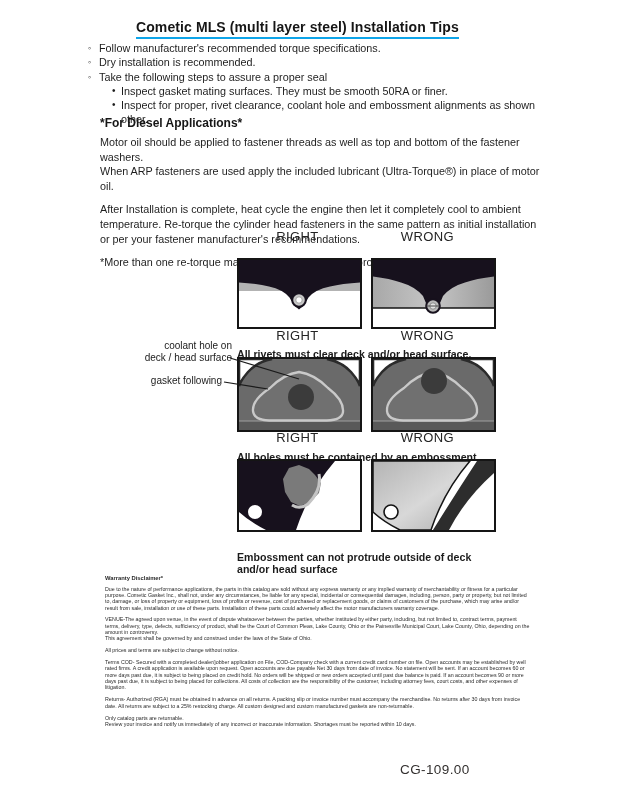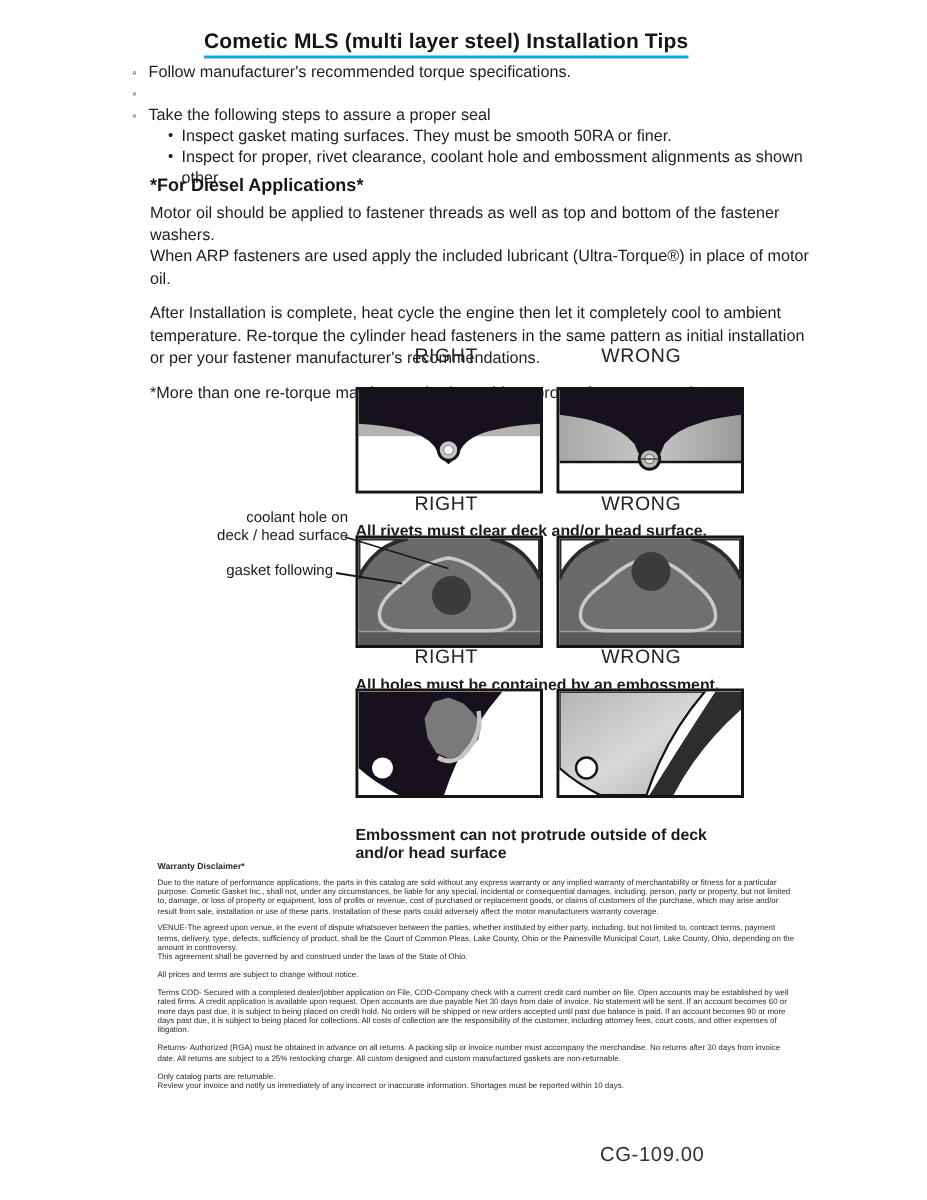--- a/index.html
+++ b/index.html
@@ -52,20 +52,21 @@
 
 <h1 class="page-title">Cometic MLS (multi layer steel) Installation Tips</h1>
 
 <div class="tips">
   <div class="li">
     <span class="marker">◦</span>
     <span>Follow manufacturer's recommended torque specifications.</span>
   </div>
   <div class="li">
     <span class="marker">◦</span>
+    <span>Dry installation is recommended.</span>
   </div>
   <div class="li">
     <span class="marker">◦</span>
     <span>Take the following steps to assure a proper seal</span>
   </div>
   <div class="li sub">
     <span class="marker">•</span>
     <span>Inspect gasket mating surfaces.  They must be smooth 50RA or finer.</span>
   </div>
   <div class="li sub">

